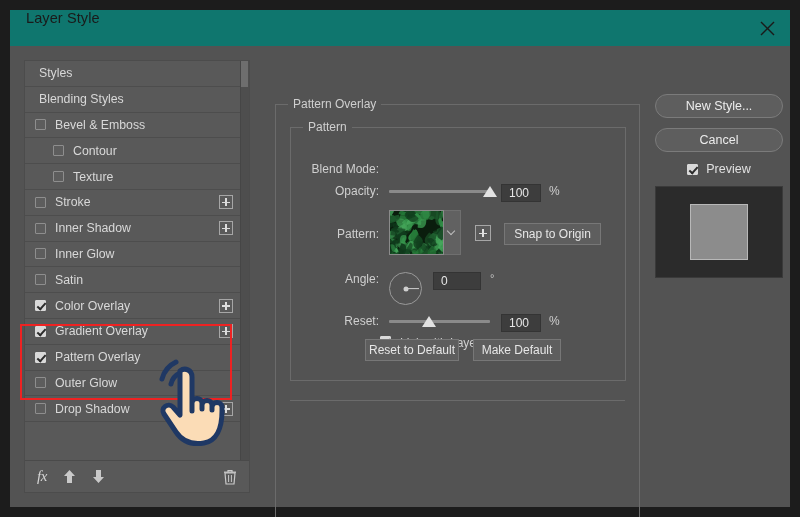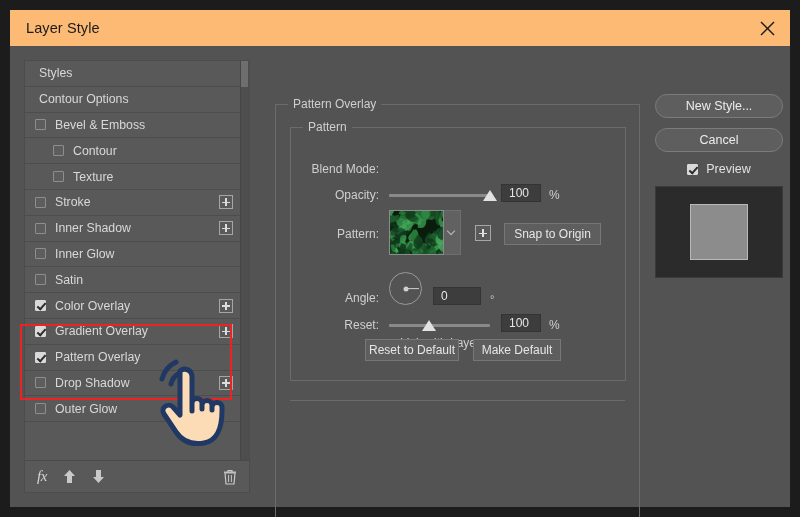--- a/index.html
+++ b/index.html
@@ -17,23 +17,23 @@
     left: 10px; top: 10px;
     width: 780px; height: 497px;
     background: #535353;
     display: flex;
     flex-direction: column;
   }
 
   
   .titlebar {
     height: 36px;
-    background: #fdba74;
-    display: flex;
-    align-items: center;
+    background: #0f766e;
+    display: flex;
+    align-items: flex-start;
     justify-content: space-between;
     flex: 0 0 36px;
   }
   .titlebar-title {
     color: #1a1a1a;
     font-size: 14.5px;
     padding-left: 16px;
     letter-spacing: .1px;
   }
   .close-btn {
@@ -191,21 +191,21 @@
     left: 12px; top: -8px;
     background: #535353;
     padding: 0 5px;
     color: #cfcfcf;
     font-size: 12px;
   }
 
   .field-row {
     position: absolute;
     display: flex;
-    align-items: flex-end;
+    align-items: flex-start;
     color: #cfcfcf;
     font-size: 12px;
   }
   .field-label {
     text-align: right;
     white-space: nowrap;
     color: #cfcfcf;
   }
 
   
@@ -422,21 +422,21 @@
   </div>
 
   <div class="body">
 
     <div class="effects-panel">
       <div class="effects-list" id="effects-list">
         <div class="eff-row plain">
             <span class="eff-label">Styles</span>
           </div>
           <div class="eff-row plain">
-            <span class="eff-label">Contour Options</span>
+            <span class="eff-label">Blending Styles</span>
           </div>
           <div class="eff-row ">
             <span class="cb"></span>
             <span class="eff-label">Bevel &amp; Emboss</span>
           </div>
           <div class="eff-row indent">
             <span class="cb"></span>
             <span class="eff-label">Contour</span>
           </div>
           <div class="eff-row indent">
@@ -470,26 +470,26 @@
             <span class="cb checked"></span>
             <span class="eff-label">Gradient Overlay</span>
             <span class="plusbox"></span>
           </div>
           <div class="eff-row ">
             <span class="cb checked"></span>
             <span class="eff-label">Pattern Overlay</span>
           </div>
           <div class="eff-row ">
             <span class="cb"></span>
+            <span class="eff-label">Outer Glow</span>
+          </div>
+          <div class="eff-row ">
+            <span class="cb"></span>
             <span class="eff-label">Drop Shadow</span>
             <span class="plusbox"></span>
-          </div>
-          <div class="eff-row ">
-            <span class="cb"></span>
-            <span class="eff-label">Outer Glow</span>
           </div>
           <div class="eff-scrolltrack">
           <div class="eff-scrollthumb"></div>
         </div>
       </div>
 
       <div class="eff-toolbar">
         <span class="tb-icon tb-fx">fx</span>
         <span class="tb-icon">
           <svg width="13" height="15" viewBox="0 0 13 15">

